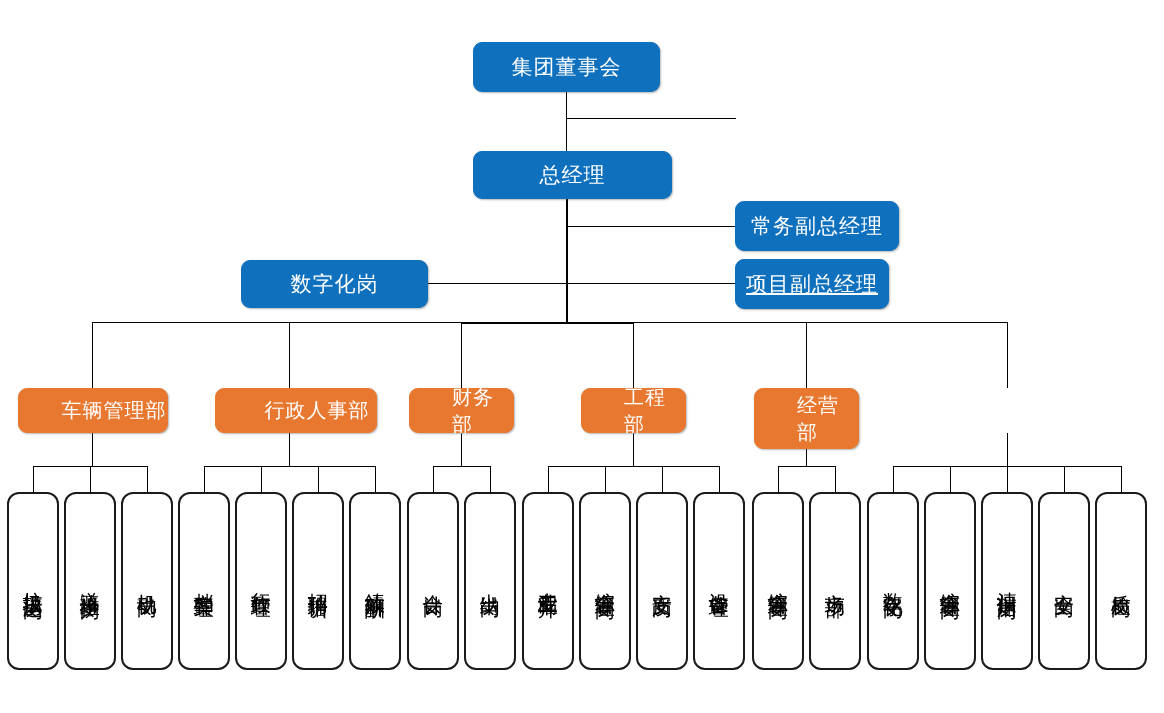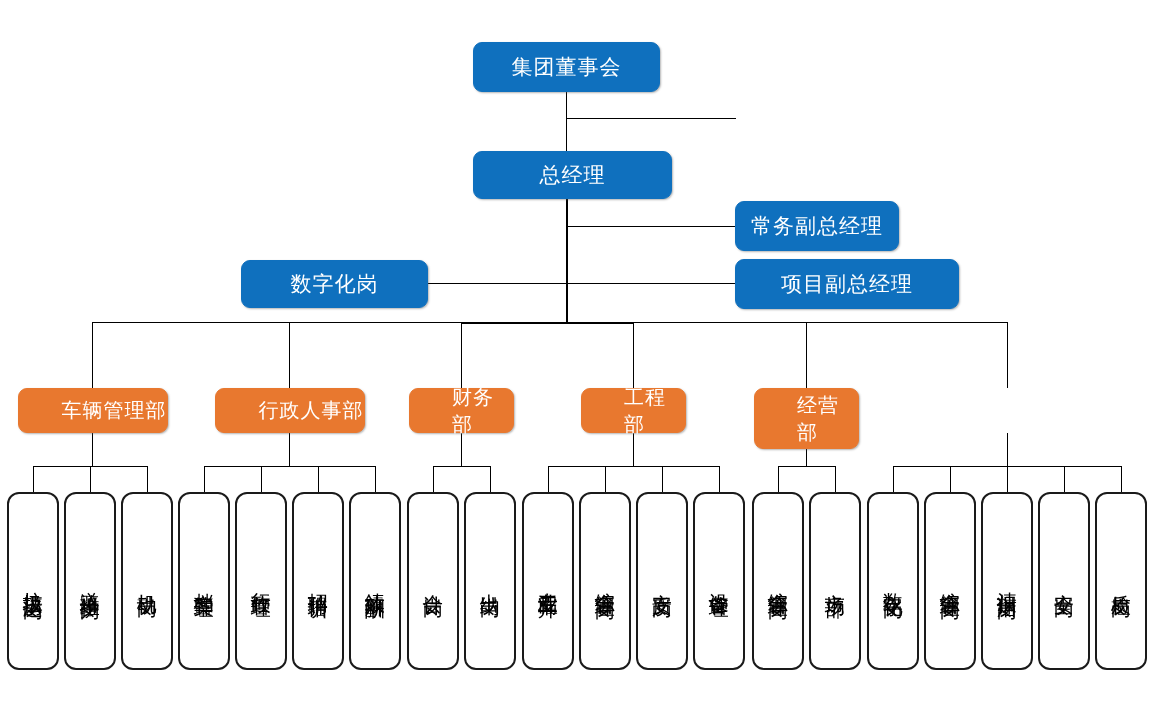--- a/index.html
+++ b/index.html
@@ -77,35 +77,35 @@
   <div class="ln h" style="left:566px;top:118px;width:170px;height:1px;"></div>
 
   <div class="node blue" style="left:473px;top:151px;width:199px;height:48px;">总经理</div>
 
   <div class="ln v" style="left:566px;top:199px;width:2px;height:124px;"></div>
 
   <div class="ln h" style="left:567px;top:226px;width:169px;height:1px;"></div>
   <div class="node blue" style="left:735px;top:201px;width:164px;height:50px;">常务副总经理</div>
 
   <div class="ln h" style="left:428px;top:283px;width:308px;height:1px;"></div>
-  <div class="node blue" style="left:735px;top:259px;width:224px;height:50px;">项目副总经理</div>
+  <div class="node blue" style="left:735px;top:259px;width:154px;height:50px;text-decoration:underline;">项目副总经理</div>
   <div class="node blue" style="left:241px;top:260px;width:187px;height:48px;">数字化岗</div>
 
   <div class="ln h" style="left:92px;top:322px;width:916px;height:1px;"></div>
   <div class="ln thick" style="left:462px;top:322px;width:172px;height:2px;"></div>
 
   <div class="ln v" style="left:92px;top:322px;width:1px;height:66px;"></div>
   <div class="ln v" style="left:289px;top:322px;width:1px;height:66px;"></div>
   <div class="ln v" style="left:461px;top:322px;width:1px;height:66px;"></div>
   <div class="ln v" style="left:633px;top:322px;width:1px;height:66px;"></div>
   <div class="ln v" style="left:806px;top:322px;width:1px;height:66px;"></div>
   <div class="ln v" style="left:1007px;top:322px;width:1px;height:66px;"></div>
 
   <div class="node orange" style="left:18px;top:388px;width:150px;height:45px;">车辆管理部</div>
-  <div class="node orange" style="left:215px;top:388px;width:150px;height:45px;">行政人事部</div>
+  <div class="node orange" style="left:215px;top:388px;width:162px;height:45px;">行政人事部</div>
   <div class="node orange" style="left:581px;top:388px;width:105px;height:45px;">工程部</div>
   <div class="node orange" style="left:409px;top:388px;width:105px;height:45px;">财务部</div>
   <div class="node orange" style="left:754px;top:388px;width:105px;height:61px;">经营部</div>
 
   <div class="ln v" style="left:92px;top:433px;width:1px;height:33px;"></div>
   <div class="ln h" style="left:33px;top:466px;width:115px;height:1px;"></div>
   <div class="ln v" style="left:33px;top:466px;width:1px;height:26px;"></div>
   <div class="ln v" style="left:90px;top:466px;width:1px;height:26px;"></div>
   <div class="ln v" style="left:147px;top:466px;width:1px;height:26px;"></div>
 

